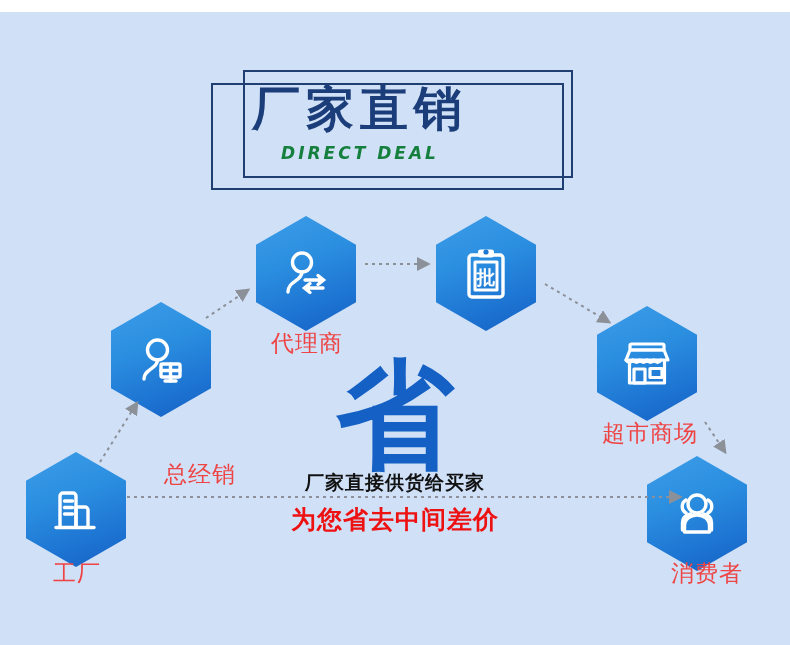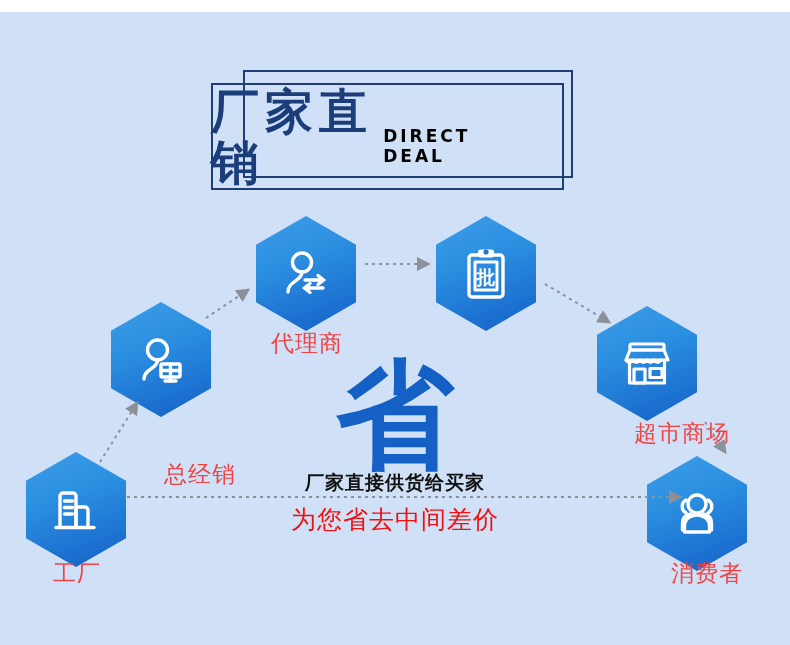--- a/index.html
+++ b/index.html
@@ -19,31 +19,31 @@
     background:#cfe0f7;
   }
 
   
   #banner{position:absolute;left:0;top:70px;width:790px;height:120px;}
   .frame{position:absolute;border:2px solid #1f3f73;box-sizing:border-box;}
   #frame-back{left:243px;top:0px;width:330px;height:108px;}
   #frame-front{left:211px;top:13px;width:353px;height:107px;}
   #banner-text{
     position:absolute;left:211px;top:13px;width:298px;height:107px;
-    display:flex;align-items:center;justify-content:flex-start;
+    display:flex;flex-direction:column;align-items:center;justify-content:flex-start;
     z-index:5;
   }
   #title-cn{
     font-size:48px;font-weight:bold;color:#1b3d7a;
     letter-spacing:6px;line-height:1.05;
     font-family:"DejaVu Sans","Liberation Sans",sans-serif;
   }
   #title-en{
-    font-size:17px;font-weight:bold;color:#000000;
-    letter-spacing:3px;margin-top:18px;
+    font-size:17px;font-weight:bold;color:#15803d;
+    letter-spacing:3px;margin-top:10px;font-style:italic;
   }
 
   
   .node{position:absolute;}
   .hex{
     position:relative;
     width:100px;height:115px;
     background:linear-gradient(160deg,#3d9ce8 0%,#2b8fe0 38%,#1f77d4 70%,#1461c4 100%);
     clip-path:polygon(50% 0%,100% 25%,100% 75%,50% 100%,0% 75%,0% 25%);
     display:flex;align-items:center;justify-content:center;
@@ -62,39 +62,39 @@
   #node-general   {left:111px; top:302px;}
   #node-agent     {left:256px; top:216px;}
   #node-wholesale {left:436px; top:216px;}
   #node-store     {left:597px; top:306px;}
   #node-consumer  {left:647px; top:456px;}
 
   #label-factory   {left:-13px; top:558px;}
   #label-general   {left:110px; top:415px;margin-top:44px;}
   #label-agent     {left:217px; top:328px;}
   #label-wholesale {left:400px; top:328px;}
-  #label-store     {left:592px; top:418px;}
+  #label-store     {left:560px; top:418px;}
   #label-consumer  {left:617px; top:558px;}
 
   
   #center-save{
     position:absolute;left:0;top:356px;width:790px;text-align:center;
     font-size:118px;font-weight:bold;color:#1560c4;
     line-height:1;
     font-family:"DejaVu Sans","Liberation Sans",sans-serif;
     z-index:3;
   }
   #center-sub1{
     position:absolute;left:0;top:470px;width:790px;text-align:center;
     font-size:19px;font-weight:bold;color:#111111;letter-spacing:1px;
     z-index:4;
   }
   #center-sub2{
     position:absolute;left:0;top:503px;width:790px;text-align:center;
-    font-size:25px;font-weight:normal;color:#ee1111;letter-spacing:1px;
+    font-size:25px;font-weight:bold;color:#ee1111;letter-spacing:1px;
     z-index:4;
   }
 
   
   #links{position:absolute;left:0;top:0;width:790px;height:645px;z-index:2;}
 </style>
 </head>
 <body>
 
 <div id="stage">

